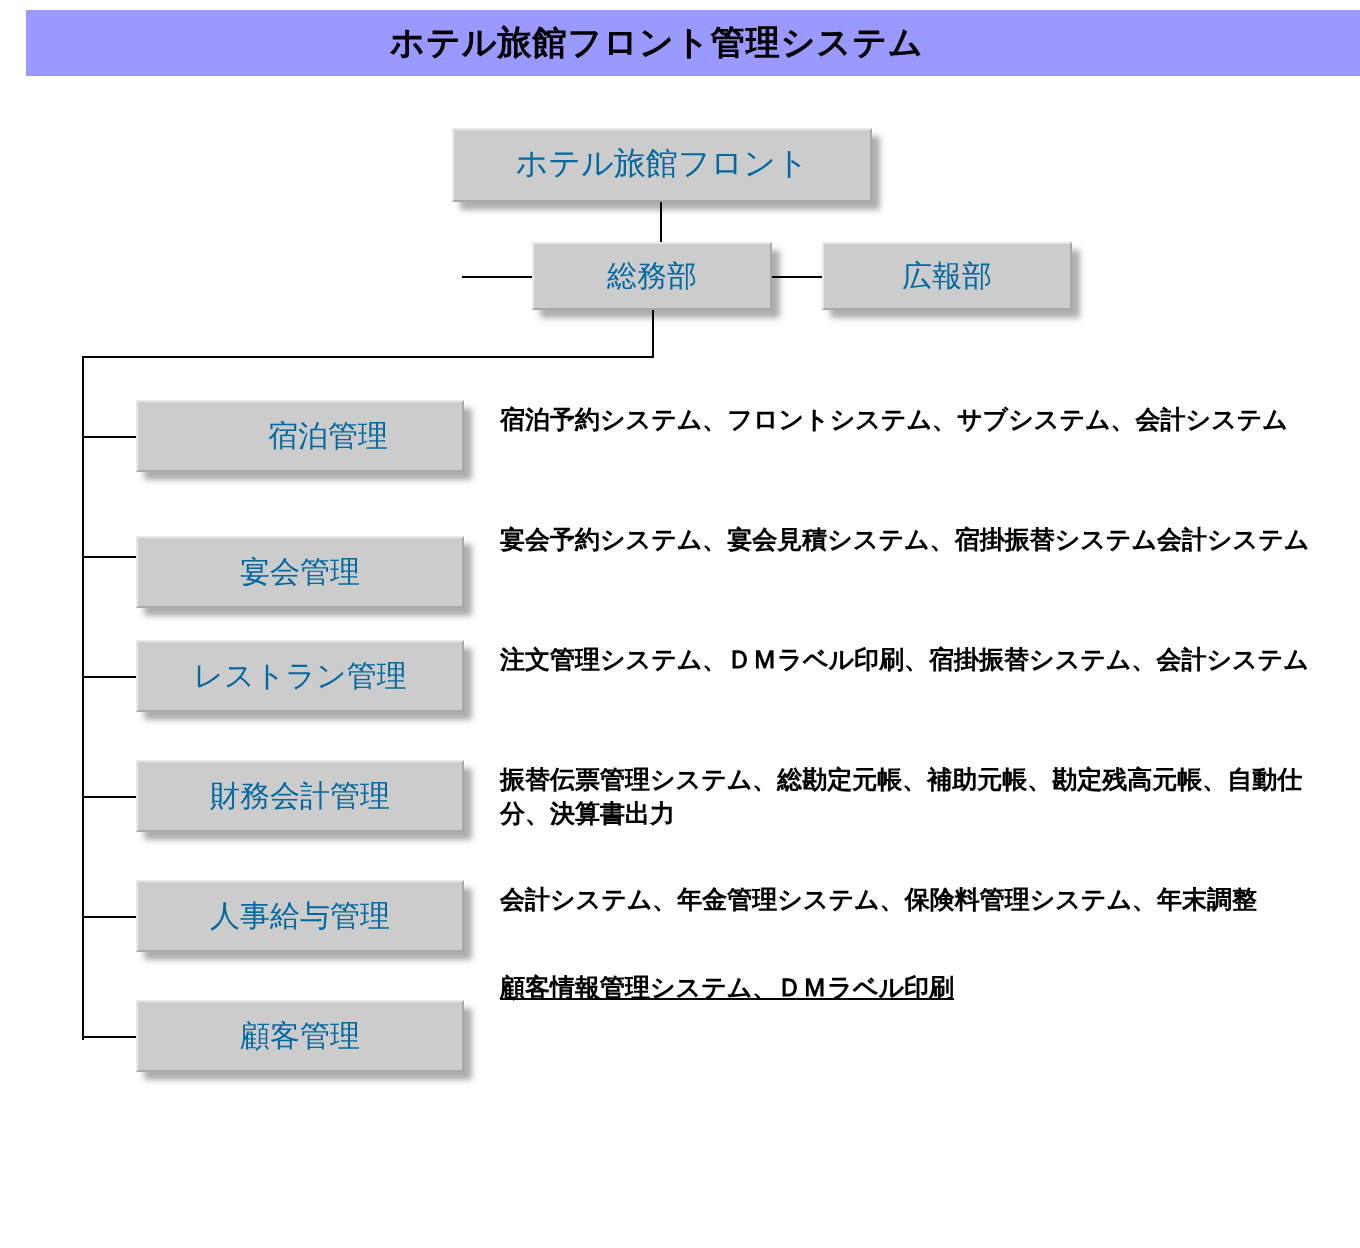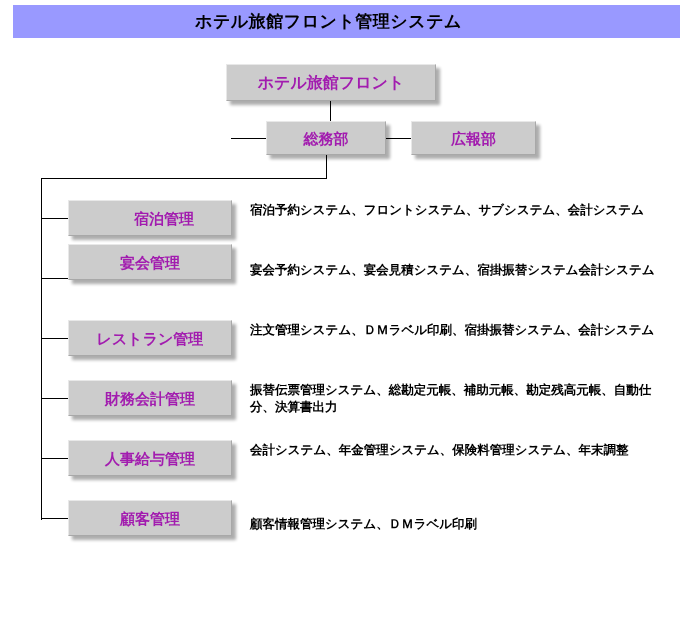--- a/index.html
+++ b/index.html
@@ -50,22 +50,22 @@
     border-right: 1px solid #a8a8a8;
     border-bottom: 1px solid #a8a8a8;
     box-shadow: 4px 4px 3px rgba(0,0,0,0.32);
     display: flex;
     align-items: center;
     justify-content: center;
     box-sizing: border-box;
   }
   .box-label {
     font-size: 15px;
-    font-weight: bold;
-    color: #a21caf;
+    font-weight: normal;
+    color: #0369a1;
     white-space: nowrap;
     line-height: 1;
   }
 
   .box.root   { left: 226px; top: 64px;  width: 210px; height: 37px; }
   .box.root .box-label { font-size: 16px; }
 
   .box.dept-left   { left: 111px; top: 121px; width: 120px; height: 34px; }
   .box.dept-center { left: 266px; top: 121px; width: 120px; height: 34px; }
   .box.dept-right  { left: 411px; top: 121px; width: 125px; height: 34px; }
@@ -141,21 +141,21 @@
   <div class="line h line-bus-h"></div>
   <div class="line v line-trunk"></div>
 
   <div id="units">
       <div class="line h line-stub" style="top: 218px;"></div>
       <div class="box unit" style="top: 200px; padding-left: 28px;">
         <span class="box-label">宿泊管理</span>
       </div>
       <div class="desc" style="top: 202px;">宿泊予約システム、フロントシステム、サブシステム、会計システム</div>
       <div class="line h line-stub" style="top: 278px;"></div>
-      <div class="box unit" style="top: 244px;">
+      <div class="box unit" style="top: 268px;">
         <span class="box-label">宴会管理</span>
       </div>
       <div class="desc" style="top: 262px;">宴会予約システム、宴会見積システム、宿掛振替システム会計システム</div>
       <div class="line h line-stub" style="top: 338px;"></div>
       <div class="box unit" style="top: 320px;">
         <span class="box-label">レストラン管理</span>
       </div>
       <div class="desc" style="top: 322px;">注文管理システム、ＤＭラベル印刷、宿掛振替システム、会計システム</div>
       <div class="line h line-stub" style="top: 398px;"></div>
       <div class="box unit" style="top: 380px;">
@@ -164,16 +164,16 @@
       <div class="desc" style="top: 382px;">振替伝票管理システム、総勘定元帳、補助元帳、勘定残高元帳、自動仕分、決算書出力</div>
       <div class="line h line-stub" style="top: 458px;"></div>
       <div class="box unit" style="top: 440px;">
         <span class="box-label">人事給与管理</span>
       </div>
       <div class="desc" style="top: 442px;">会計システム、年金管理システム、保険料管理システム、年末調整</div>
       <div class="line h line-stub" style="top: 518px;"></div>
       <div class="box unit" style="top: 500px;">
         <span class="box-label">顧客管理</span>
       </div>
-      <div class="desc" style="top: 516px;">顧客情報管理システム、ＤＭラベル印刷</div>
+      <div class="desc" style="top: 486px; text-decoration: underline;">顧客情報管理システム、ＤＭラベル印刷</div>
     </div>
 
 </div>
 
 </body></html>

